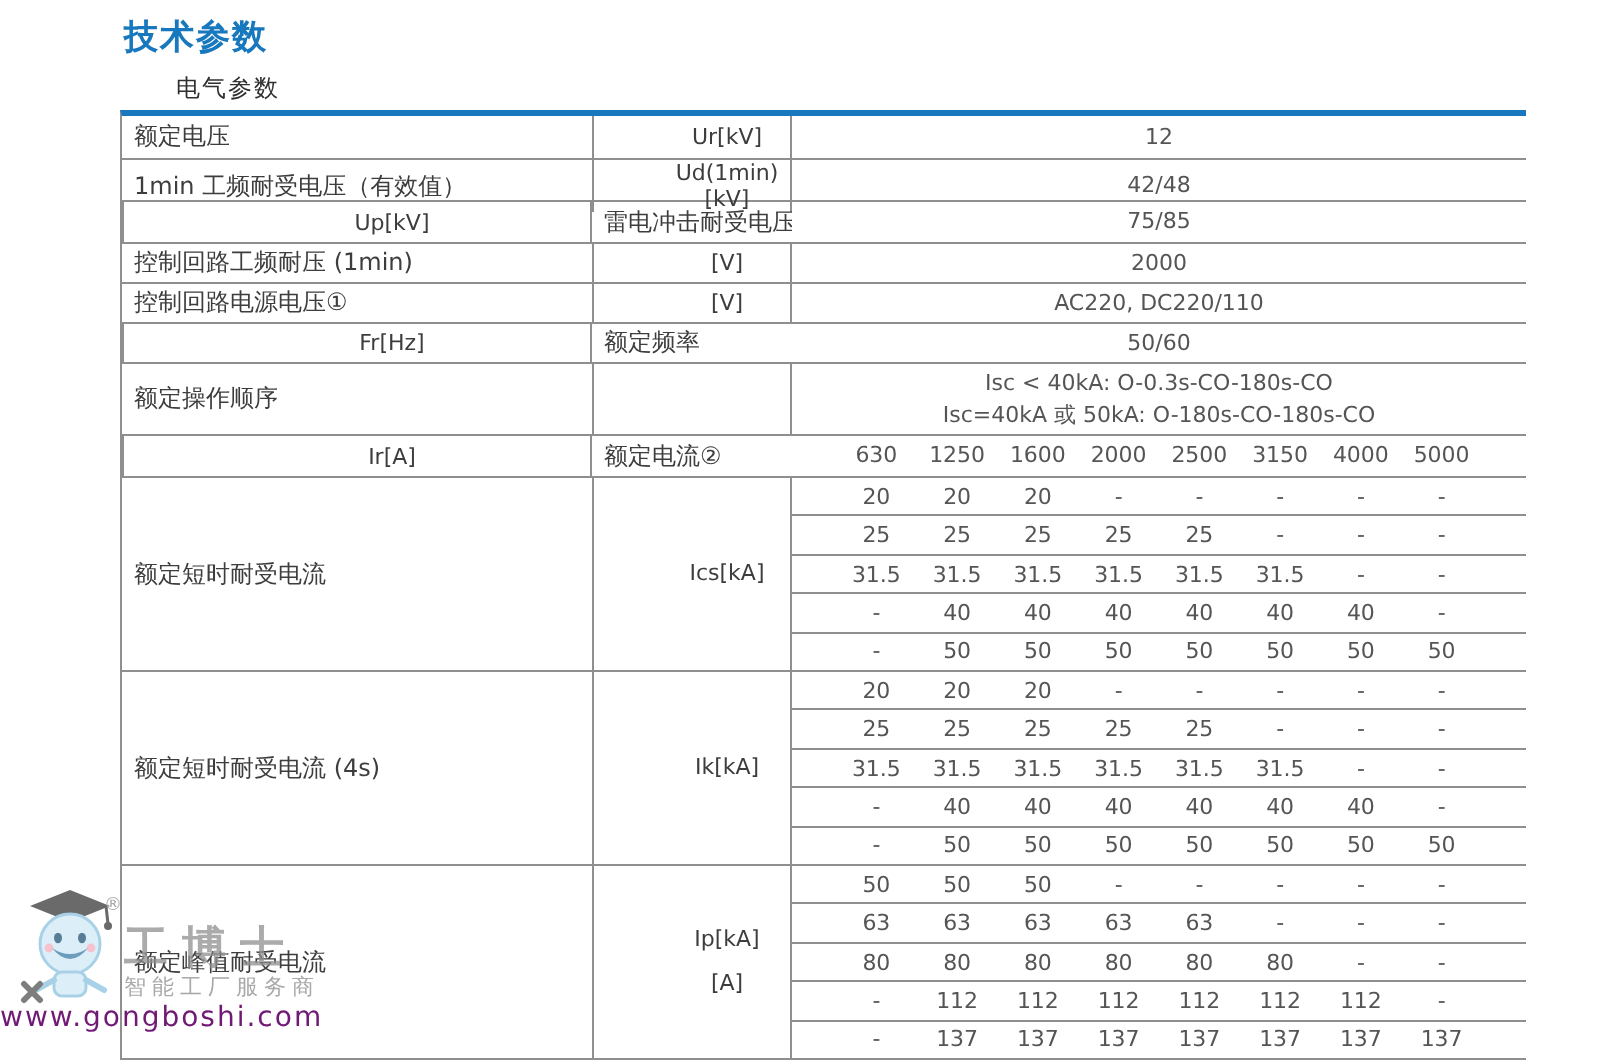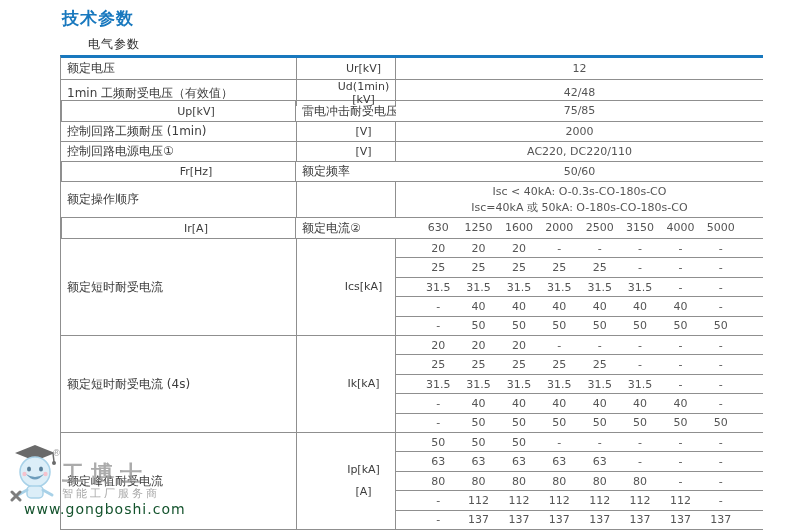--- a/index.html
+++ b/index.html
@@ -69,21 +69,21 @@
   .wm-reg{position:absolute;left:52px;top:10px;font-size:9px;color:#a8a8a8;}
   .wm-brand{
     position:absolute;left:62px;top:21px;font-size:22px;font-weight:bold;
     color:#8f8f8f;letter-spacing:7px;opacity:.75;white-space:nowrap;
   }
   .wm-tagline{
     position:absolute;left:62px;top:48px;font-size:11px;color:#a9a9a9;
     letter-spacing:3px;white-space:nowrap;
   }
   .wm-url{
-    position:absolute;left:24px;top:63px;font-size:14px;color:#14532d;
+    position:absolute;left:0;top:63px;font-size:14px;color:#701a75;
     letter-spacing:1px;white-space:nowrap;
   }
   .wm-robot{position:absolute;left:8px;top:2px;opacity:.9;}
 </style>
 </head>
 <body>
 
 <div class="page-title">技术参数</div>
 <div class="elec-label">电气参数</div>
 

